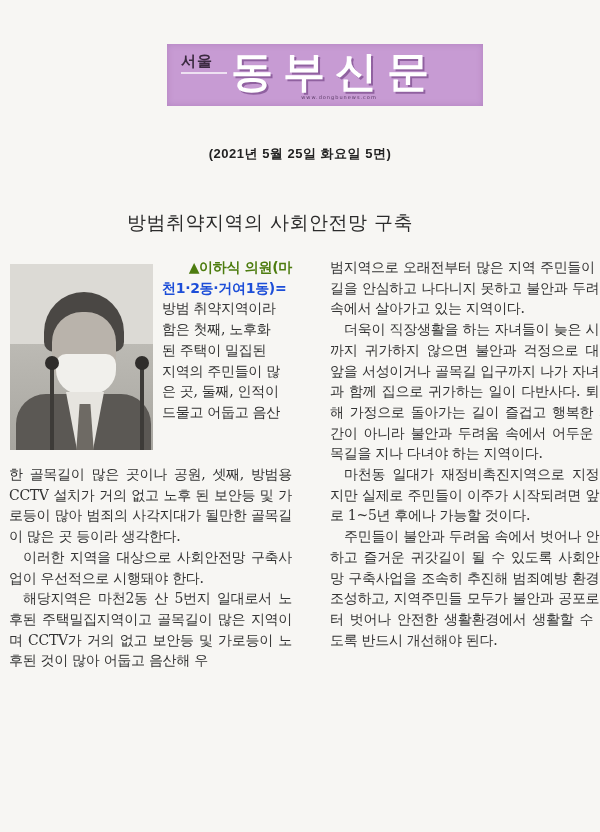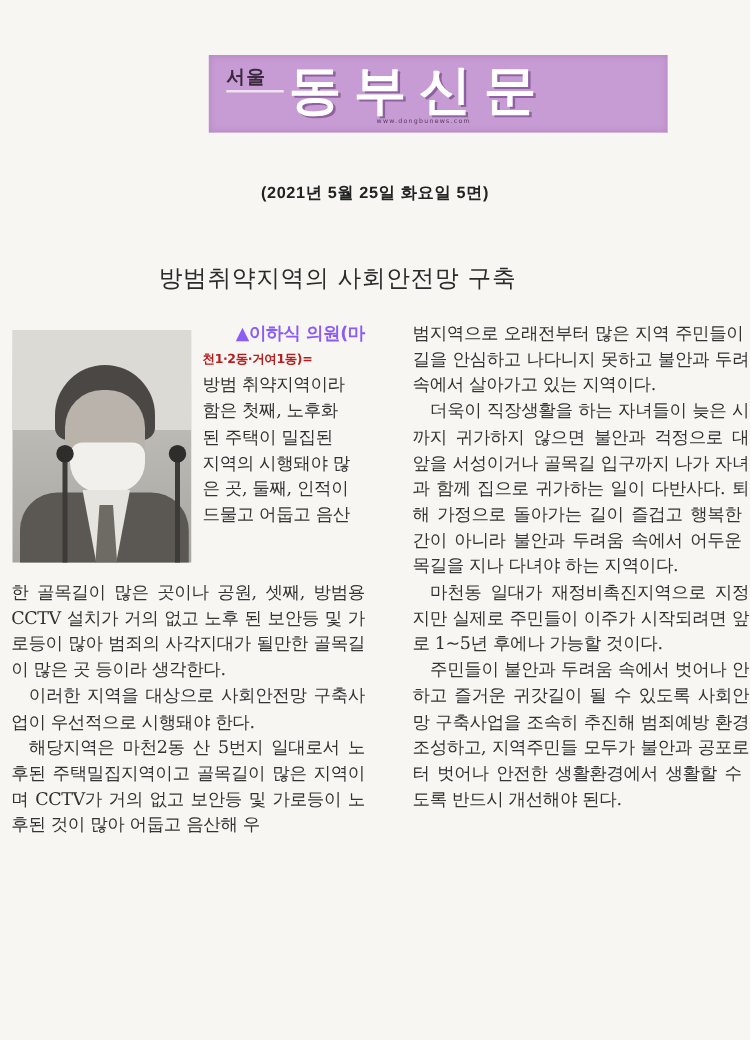--- a/index.html
+++ b/index.html
@@ -4,21 +4,21 @@
 <style>
   html, body { margin: 0; padding: 0; }
   body {
     width: 600px; height: 832px; overflow: hidden;
     background: #f7f6f3;
     font-family: "DejaVu Sans", "Liberation Sans", sans-serif;
     color: #2a2a2a;
     position: relative;
   }
   .masthead {
-    position: absolute; left: 167px; top: 44px; width: 367px; height: 62px;
+    position: absolute; left: 167px; top: 44px; width: 316px; height: 62px;
     background: #c79bd3;
     box-shadow: inset 0 0 6px rgba(120,60,140,0.25);
   }
   .masthead .seoul {
     position: absolute; left: 14px; top: 8px;
     font-size: 15px; font-weight: bold; color: #3b2a40;
     letter-spacing: 1px;
   }
   .masthead .seoul-sub {
     position: absolute; left: 14px; top: 28px; width: 46px; height: 2px;
@@ -67,22 +67,22 @@
 
   .col {
     position: absolute;
     font-family: "DejaVu Serif", serif;
     font-size: 14px; line-height: 20.7px; color: #333;
     letter-spacing: -0.3px;
   }
   .col p { margin: 0; text-align: justify; text-align-last: left; }
   .col p.indent { text-indent: 14px; }
   .col-left-top { left: 162px; top: 257px; width: 130px; }
-  .col-left-top p.byline { font-family: "DejaVu Sans", sans-serif; font-weight: bold; font-size: 14px; text-align: right; text-align-last: right; color: #8b5cf6; }
-  .col-left-top p.byline2 { font-family: "DejaVu Sans", sans-serif; font-weight: bold; font-size: 10px; color: #b91c1c; }
+  .col-left-top p.byline { font-family: "DejaVu Sans", sans-serif; font-weight: bold; font-size: 14px; text-align: right; text-align-last: right; color: #4d7c0f; }
+  .col-left-top p.byline2 { font-family: "DejaVu Sans", sans-serif; font-weight: bold; font-size: 14px; color: #1d4ed8; }
   .col-left-bottom { left: 9px; top: 464px; width: 283px; }
   .col-right { left: 330px; top: 257px; width: 283px; }
 </style>
 </head>
 <body>
 
 <div class="masthead">
   <span class="seoul">서울</span>
   <span class="seoul-sub"></span>
   <span class="title">동부신문</span>
@@ -106,21 +106,21 @@
   <div class="mic r"></div>
   <div class="mic-head r"></div>
 </div>
 
 <div class="col col-left-top">
   <p class="byline">▲이하식 의원(마</p>
   <p class="byline2">천1·2동·거여1동)=</p>
   <p>방범 취약지역이라</p>
   <p>함은 첫째, 노후화</p>
   <p>된 주택이 밀집된</p>
-  <p>지역의 시행돼야 많</p>
+  <p>지역의 주민들이 많</p>
   <p>은 곳, 둘째, 인적이</p>
   <p>드물고 어둡고 음산</p>
 </div>
 
 <div class="col col-left-bottom">
   <p>한 골목길이 많은 곳이나 공원, 셋째, 방범용 CCTV 설치가 거의 없고 노후 된 보안등 및 가로등이 많아 범죄의 사각지대가 될만한 골목길이 많은 곳 등이라 생각한다.</p>
   <p class="indent">이러한 지역을 대상으로 사회안전망 구축사업이 우선적으로 시행돼야 한다.</p>
   <p class="indent">해당지역은 마천2동 산 5번지 일대로서 노후된 주택밀집지역이고 골목길이 많은 지역이며 CCTV가 거의 없고 보안등 및 가로등이 노후된 것이 많아 어둡고 음산해 우</p>
 </div>
 

